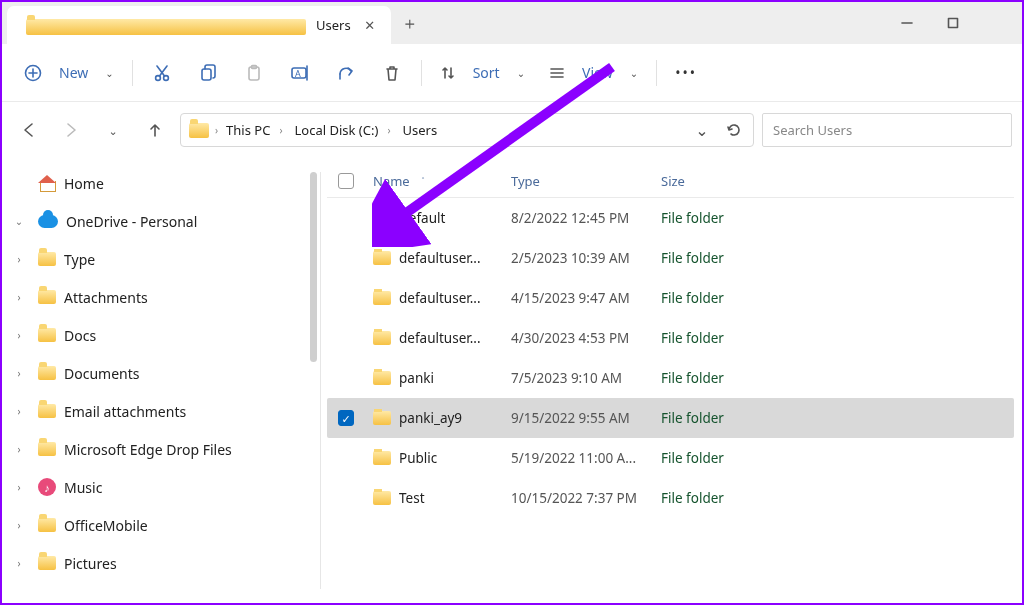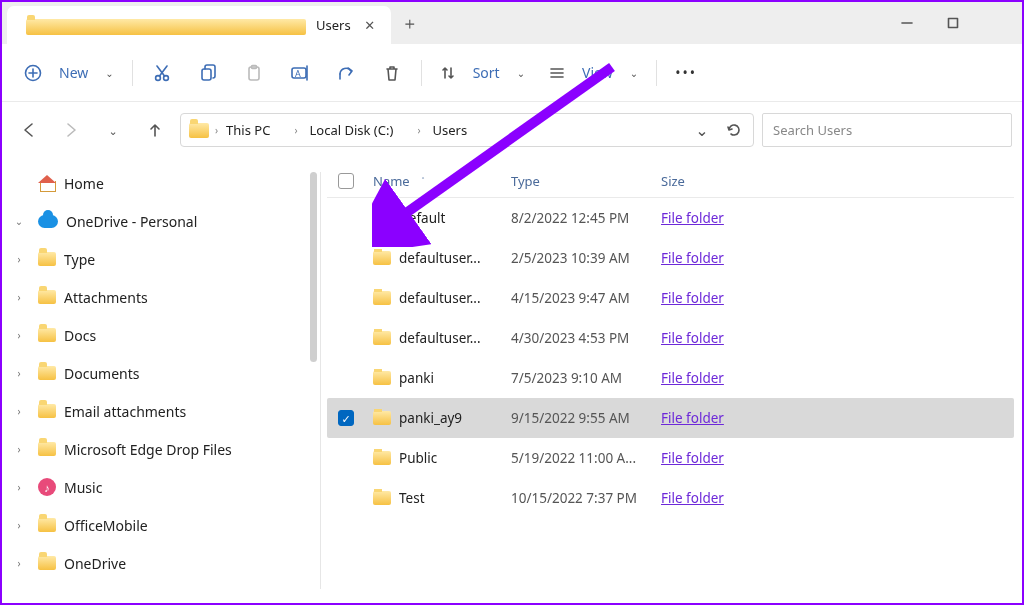--- a/index.html
+++ b/index.html
@@ -19,21 +19,21 @@
 .tbtn { height:40px; display:flex; align-items:center; justify-content:center; padding:0 12px; color:#3d6db5; font-size:14px; gap:17px; border-radius:4px; }
 .tbtn.icon-only { padding:0; width:46px; }
 .tbtn .chev { font-size:10px; color:#555; }
 .tsep { width:1px; height:26px; background:#e1e1e1; margin:0 6px; }
 
 
 .addrrow { height:56px; display:flex; align-items:center; padding:0 10px; gap:8px; }
 .navbtn { width:34px; height:34px; display:flex; align-items:center; justify-content:center; color:#444; }
 .navbtn.fwd { color:#bbb; }
 .breadbar { flex:1; height:34px; border:1px solid #d8d8d8; border-radius:4px; display:flex; align-items:center; padding:0 6px 0 8px; gap:6px; }
-.crumb { display:flex; align-items:center; gap:22px; font-size:13px; color:#222; padding:0 2px; }
+.crumb { display:flex; align-items:center; gap:7px; font-size:13px; color:#222; padding:0 2px; }
 .crumb .csep { color:#888; font-size:10px; margin:0 2px; }
 .breadspacer { flex:1; }
 .breadact { width:26px; height:26px; display:flex; align-items:center; justify-content:center; color:#555; }
 .searchbox { width:250px; height:34px; border:1px solid #d8d8d8; border-radius:2px; display:flex; align-items:center; padding:0 10px; color:#888; font-size:13px; }
 
 
 .main { display:flex; height:calc(100% - 42px - 58px - 56px); }
 
 
 .sidebar { width:319px; position:relative; padding:6px 0 0 0; overflow:hidden; }
@@ -51,21 +51,21 @@
 .col-check { width:38px; display:flex; justify-content:center; }
 .col-name { width:138px; }
 .col-date { width:150px; }
 .col-type { width:150px; }
 .col-size { flex:1; }
 .frow { height:40px; display:flex; align-items:center; font-size:13.5px; color:#222; border-radius:2px; }
 .frow.selected { background:#d9d9d9; }
 .frow .col { padding:0 8px; }
 .frow .col-name { display:flex; align-items:center; gap:8px; white-space:nowrap; overflow:hidden; text-overflow:ellipsis; }
 .frow .col-date { color:#555; }
-.frow .col-type { color:#6d28d9;text-decoration:underline; }
+.frow .col-type { color:#14532d; }
 .checkbox { width:16px; height:16px; border:1px solid #999; border-radius:3px; background:#fff; display:flex; align-items:center; justify-content:center; }
 .checkbox.checked { background:#0067c0; border-color:#0067c0; color:#fff; font-size:11px; }
 .frow:not(.selected) .col-check { visibility:hidden; }
 
 
 .foldericon { width:18px; height:14px; background:linear-gradient(#ffe9a6,#f6c143); border-radius:2px; position:relative; flex:0 0 auto; }
 .foldericon::before { content:""; position:absolute; top:-4px; left:1px; width:8px; height:5px; background:#f9d673; border-radius:2px 2px 0 0; }
 .foldericon.bread { width:20px; height:15px; }
 .foldericon.tab { width:22px; height:16px; }
 
@@ -279,21 +279,21 @@
           <span>Music</span>
         </div>
         <div class="navitem">
           <span class="expander">›</span>
           <span class="foldericon"></span>
           <span>OfficeMobile</span>
         </div>
         <div class="navitem">
           <span class="expander">›</span>
           <span class="foldericon"></span>
-          <span>OneDrive</span>
+          <span>Pictures</span>
         </div>
       </div>
     <div class="navscroll"></div>
   </div>
 
   <div class="flist">
     <div class="fhead">
       <div class="col col-check">
           <span class="checkbox"></span>
         </div>

